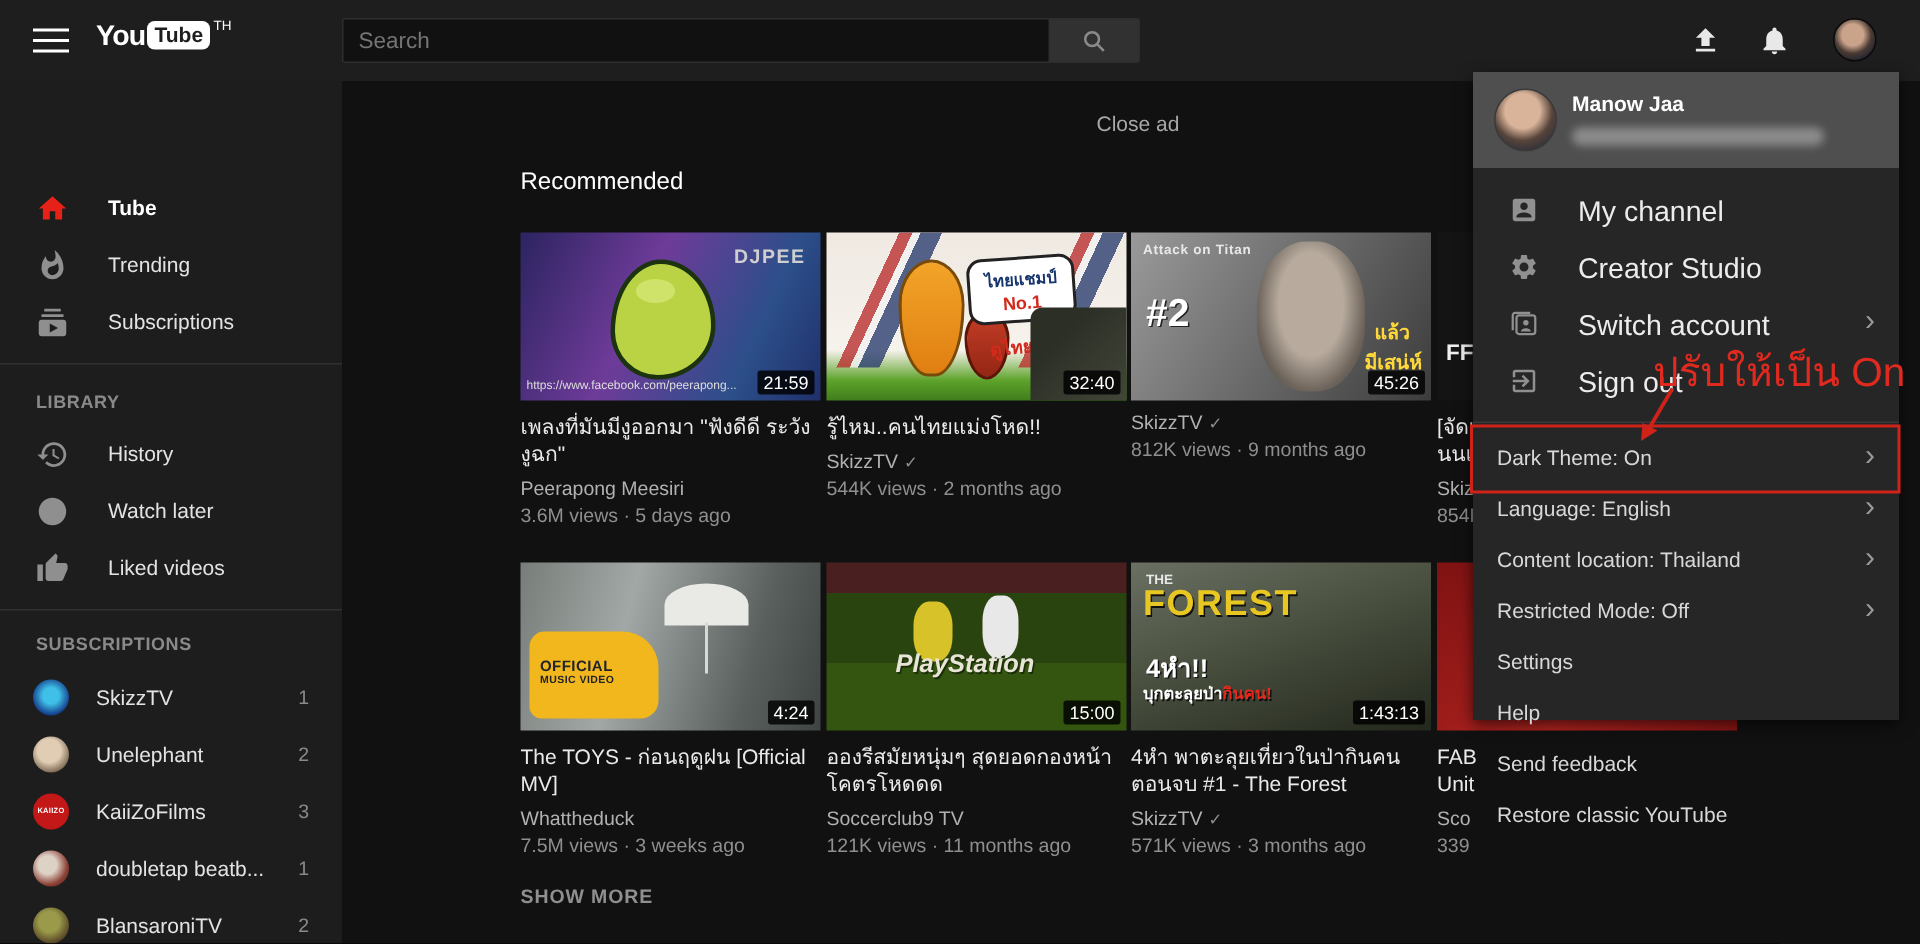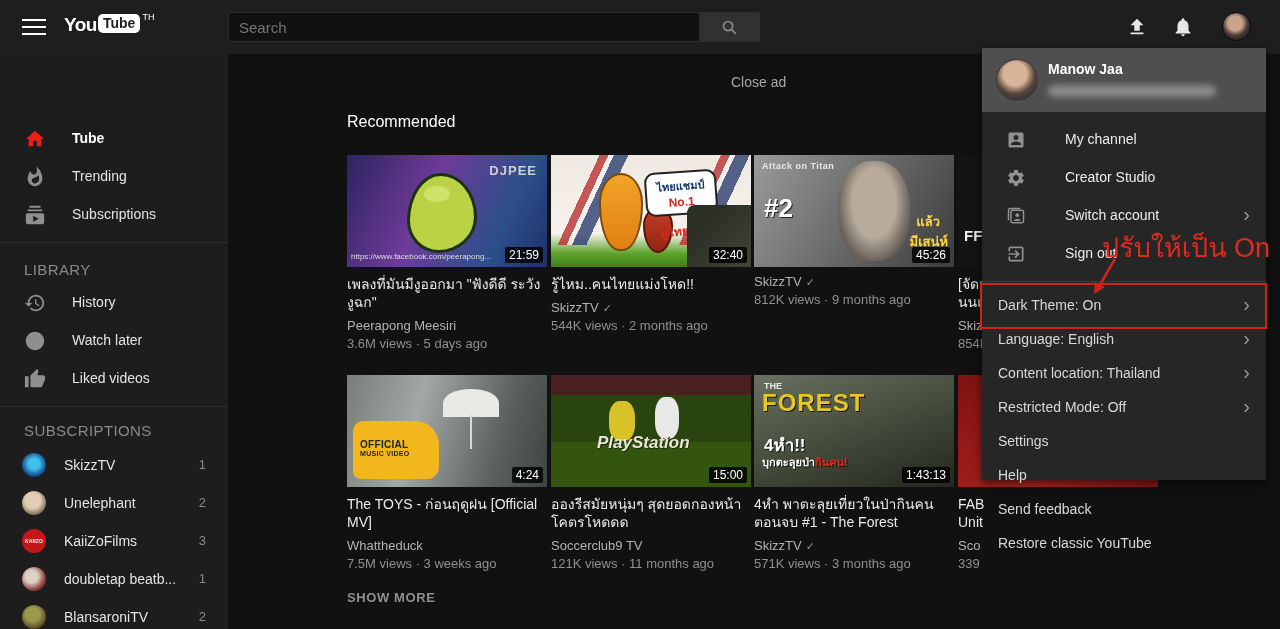--- a/index.html
+++ b/index.html
@@ -21,21 +21,21 @@
   .topicon{position:absolute;top:16px;width:22px;height:22px;color:#e8e8e8;cursor:pointer;}
   #avatar-top{position:absolute;left:1222px;top:12px;width:29px;height:29px;border-radius:50%;cursor:pointer;background:radial-gradient(circle at 45% 38%,#caa38b 0 32%,#4a3b33 55%,#1f2230 80%);border:1px solid #0b0b0b;}
 
   
   #sidebar{position:absolute;left:0;top:54px;width:228px;height:575px;background:#1d1d1d;z-index:10;}
   .side-row{position:absolute;left:0;width:228px;height:38px;cursor:pointer;}
   .side-icon{position:absolute;left:24px;top:8px;width:22px;height:22px;color:#8f8f8f;}
   .side-icon.red{color:#e62117;}
   .side-label{position:absolute;left:72px;top:10px;font-size:14px;color:#e3e3e3;}
   .side-label.strong{color:#fff;font-weight:700;}
-  .side-header{position:absolute;left:24px;font-size:15px;font-weight:400;color:#8a8a8a;letter-spacing:.4px;}
+  .side-header{position:absolute;left:24px;font-size:12px;font-weight:700;color:#8a8a8a;letter-spacing:.4px;}
   .side-div{position:absolute;left:0;width:228px;height:1px;background:#303030;}
   .sub-avatar{position:absolute;left:22px;top:7px;width:24px;height:24px;border-radius:50%;display:flex;align-items:center;justify-content:center;overflow:hidden;}
   .sub-name{position:absolute;left:64px;top:11px;font-size:14px;color:#e3e3e3;white-space:nowrap;}
   .sub-count{position:absolute;right:22px;top:11px;font-size:13px;color:#8a8a8a;}
   .av-text{font-size:5px;color:#fff;font-weight:700;letter-spacing:.2px;}
 
   
   #close-ad{position:absolute;left:731px;top:74px;font-size:14px;color:#a8a8a8;cursor:pointer;z-index:2;}
   #recommended{position:absolute;left:347px;top:113px;font-size:16px;font-weight:500;color:#fff;z-index:2;}
   #show-more{position:absolute;left:347px;top:590px;font-size:13px;font-weight:700;color:#8f8f8f;letter-spacing:.6px;cursor:pointer;z-index:2;}
@@ -90,21 +90,21 @@
   .t8{background:linear-gradient(135deg,#7e1212 0%,#b32420 60%,#8c1515 100%);}
 
   
   #dropdown{position:absolute;left:982px;top:48px;width:284px;height:432px;background:#262626;z-index:100;box-shadow:0 3px 10px rgba(0,0,0,.65);}
   #dd-header{position:absolute;left:0;top:0;width:284px;height:64px;background:#4f4f4f;}
   #dd-avatar{position:absolute;left:14px;top:11px;width:42px;height:42px;border-radius:50%;background:radial-gradient(circle at 45% 35%,#d9b49a 0 34%,#57443a 58%,#2a2d3a 85%);border:1px solid #3a3a3a;}
   #dd-name{position:absolute;left:66px;top:13px;font-size:14px;font-weight:700;color:#fff;}
   #dd-email-blur{position:absolute;left:66px;top:37px;width:168px;height:12px;background:#969696;border-radius:6px;filter:blur(3px);opacity:.85;}
   .dd-row{position:absolute;left:0;width:284px;height:38px;cursor:pointer;}
   .dd-icon{position:absolute;left:24px;top:9px;width:20px;height:20px;color:#909090;}
-  .dd-label{position:absolute;left:83px;top:10px;font-size:14px;color:#ececec;}
+  .dd-label{position:absolute;left:70px;top:10px;font-size:19px;color:#ececec;}
   .dd-chev{position:absolute;right:16px;top:6px;font-size:20px;color:#9a9a9a;}
   .dd-sep{position:absolute;left:0;width:284px;height:1px;background:#3a3a3a;}
   .dd-set{position:absolute;left:0;width:284px;height:34px;cursor:pointer;}
   .dd-set .dd-label2{position:absolute;left:16px;top:8px;font-size:14px;color:#d8d8d8;}
   .dd-set .dd-chev2{position:absolute;right:16px;top:4px;font-size:20px;color:#9a9a9a;}
 
   
   #red-box{position:absolute;left:980px;top:283px;width:287px;height:46px;border:2px solid #cf231a;z-index:200;pointer-events:none;}
   #red-text{position:absolute;left:1102px;top:226px;font-size:27px;color:#e02a1f;z-index:200;white-space:nowrap;}
   #red-arrow{position:absolute;left:1085px;top:256px;z-index:200;}

